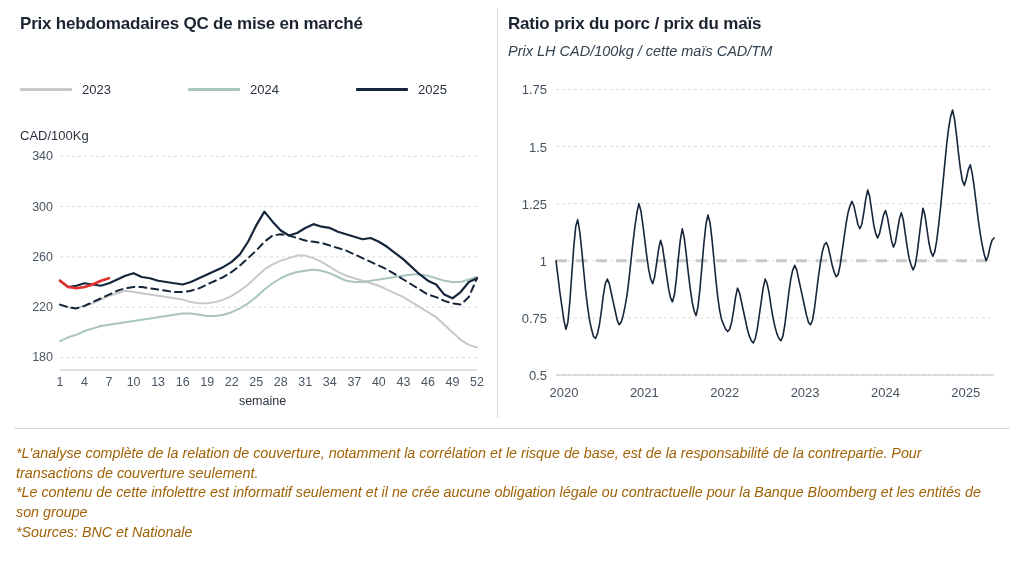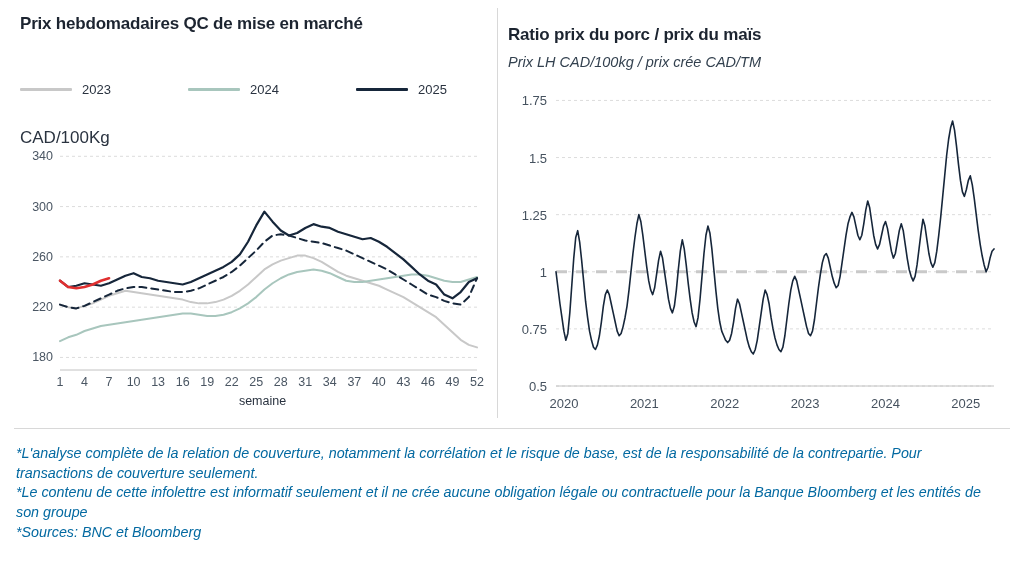--- a/index.html
+++ b/index.html
@@ -21,21 +21,21 @@
     height: 569px;
   }
   
   .panel-left {
     position: absolute;
     left: 0; top: 0;
     width: 500px; height: 430px;
   }
   .panel-right {
     position: absolute;
-    left: 500px; top: 11px;
+    left: 500px; top: 0;
     width: 524px; height: 430px;
   }
   .divider {
     position: absolute;
     left: 497px; top: 8px;
     width: 1px; height: 410px;
     background: #d8d8d8;
   }
   .hr-bottom {
     position: absolute;
@@ -76,21 +76,21 @@
     border-radius: 1px;
   }
   .swatch.dash {
     height: 0;
     border-top: 3px dashed #16263a;
     background: none;
   }
   .axis-unit {
     position: absolute;
     left: 20px; top: 128px;
-    font-size: 17px;
+    font-size: 13px;
     color: #2a3340;
   }
 
   
   .chart-area {
     position: absolute;
   }
   #chart1 { left: 20px; top: 142px; width: 465px; height: 270px; }
   #chart2 { left: 8px; top: 68px; width: 510px; height: 345px; }
 
@@ -114,21 +114,21 @@
   .series { fill: none; }
 
   
   .footnotes {
     position: absolute;
     left: 16px; top: 444px;
     width: 980px;
     font-size: 14.3px;
     font-style: italic;
     line-height: 1.38;
-    color: #0369a1;
+    color: #a16207;
   }
   .footnotes p { margin: 0; }
 </style>
 </head>
 <body>
 
 <div class="page">
 
   <div class="divider"></div>
   <div class="hr-bottom"></div>
@@ -191,21 +191,21 @@
           <path d="M40.00 199.09 L48.18 195.31 L56.35 192.80 L64.53 189.03 L72.71 186.51 L80.88 184.00 L89.06 182.74 L97.24 181.49 L105.41 180.23 L113.59 178.97 L121.76 177.71 L129.94 176.46 L138.12 175.20 L146.29 173.94 L154.47 172.69 L162.65 171.43 L170.82 171.43 L179.00 172.69 L187.18 173.94 L195.35 173.94 L203.53 172.69 L211.71 170.17 L219.88 166.40 L228.06 161.37 L236.24 155.09 L244.41 147.54 L252.59 141.26 L260.76 136.23 L268.94 132.46 L277.12 129.94 L285.29 128.69 L293.47 127.43 L301.65 128.69 L309.82 131.20 L318.00 134.97 L326.18 138.74 L334.35 140.00 L342.53 140.00 L350.71 138.74 L358.88 137.49 L367.06 136.23 L375.24 134.97 L383.41 133.71 L391.59 132.46 L399.76 132.46 L407.94 133.71 L416.12 136.23 L424.29 138.74 L432.47 140.00 L440.65 140.00 L448.82 137.49 L457.00 134.97 " class="series" stroke="#a8c6bd" stroke-width="2" stroke-linejoin="round" stroke-linecap="round"></path>
           <path d="M40.00 138.74 L48.18 145.03 L56.35 143.77 L64.53 141.26 L72.71 142.51 L80.88 143.77 L89.06 141.26 L97.24 137.49 L105.41 133.71 L113.59 131.20 L121.76 134.97 L129.94 136.23 L138.12 138.74 L146.29 140.00 L154.47 141.26 L162.65 142.51 L170.82 140.00 L179.00 136.23 L187.18 132.46 L195.35 128.69 L203.53 124.91 L211.71 119.89 L219.88 112.34 L228.06 99.77 L236.24 83.43 L244.41 69.60 L252.59 79.66 L260.76 88.46 L268.94 93.49 L277.12 90.97 L285.29 85.94 L293.47 82.17 L301.65 84.69 L309.82 85.94 L318.00 89.71 L326.18 92.23 L334.35 94.74 L342.53 97.26 L350.71 96.00 L358.88 99.77 L367.06 104.80 L375.24 111.09 L383.41 117.37 L391.59 124.91 L399.76 132.46 L407.94 138.74 L416.12 142.51 L424.29 152.57 L432.47 156.34 L440.65 150.06 L448.82 140.00 L457.00 136.23 " class="series" stroke="#16263a" stroke-width="2.2" stroke-linejoin="round" stroke-linecap="round"></path>
           <path d="M40.00 138.74 L48.18 145.03 L56.35 146.29 L64.53 145.03 L72.71 142.51 L80.88 138.74 L89.06 136.23 " class="series" stroke="#e03030" stroke-width="2.6" stroke-linejoin="round" stroke-linecap="round"></path>
           <path d="M40.00 162.63 L48.18 165.14 L56.35 166.40 L64.53 163.89 L72.71 160.11 L80.88 156.34 L89.06 152.57 L97.24 148.80 L105.41 146.29 L113.59 145.03 L121.76 145.03 L129.94 146.29 L138.12 147.54 L146.29 148.80 L154.47 150.06 L162.65 150.06 L170.82 148.80 L179.00 146.29 L187.18 142.51 L195.35 138.74 L203.53 134.97 L211.71 129.94 L219.88 123.66 L228.06 116.11 L236.24 108.57 L244.41 99.77 L252.59 93.49 L260.76 92.23 L268.94 93.49 L277.12 96.00 L285.29 98.51 L293.47 99.77 L301.65 101.03 L309.82 103.54 L318.00 106.06 L326.18 108.57 L334.35 112.34 L342.53 116.11 L350.71 119.89 L358.88 123.66 L367.06 127.43 L375.24 132.46 L383.41 137.49 L391.59 142.51 L399.76 147.54 L407.94 152.57 L416.12 155.09 L424.29 158.86 L432.47 161.37 L440.65 162.63 L448.82 155.09 L457.00 136.23 " class="series" stroke="#16263a" stroke-width="2" stroke-linejoin="round" stroke-linecap="round" stroke-dasharray="7 5"></path>
         </svg>
     </div>
   </div>
 
   <div class="panel-right">
     <div class="title right-title">Ratio prix du porc / prix du maïs</div>
-    <div class="subtitle right-sub">Prix LH CAD/100kg / prix crée CAD/TM</div>
+    <div class="subtitle right-sub">Prix LH CAD/100kg / cette maïs CAD/TM</div>
 
     <div class="chart-area" id="chart2">
       <svg id="svg2" width="510" height="345" viewBox="0 0 510 345">
           <line x1="48" y1="307" x2="486" y2="307" class="gridline"></line>
           <text x="39" y="312" text-anchor="end" class="tick-label right">0.5</text>
           <line x1="48" y1="249.8846153846154" x2="486" y2="249.8846153846154" class="gridline"></line>
           <text x="39" y="254.8846153846154" text-anchor="end" class="tick-label right">0.75</text>
           <line x1="48" y1="192.76923076923077" x2="486" y2="192.76923076923077" class="gridline"></line>
           <text x="39" y="197.76923076923077" text-anchor="end" class="tick-label right">1</text>
           <line x1="48" y1="135.65384615384616" x2="486" y2="135.65384615384616" class="gridline"></line>
@@ -223,16 +223,16 @@
           <text x="377.46788990825684" y="329" text-anchor="middle" class="tick-label right">2024</text>
           <text x="457.83486238532106" y="329" text-anchor="middle" class="tick-label right">2025</text>
           <path d="M48.00 192.77 L49.97 208.76 L51.95 224.75 L53.92 238.46 L55.89 252.17 L57.86 261.31 L59.84 254.45 L61.81 233.89 L63.78 206.48 L65.76 179.06 L67.73 158.50 L69.70 151.65 L71.68 163.07 L73.65 181.35 L75.62 201.91 L77.59 222.47 L79.57 238.46 L81.54 252.17 L83.51 261.31 L85.49 268.16 L87.46 270.45 L89.43 265.88 L91.41 256.74 L93.38 243.03 L95.35 227.04 L97.32 215.62 L99.30 211.05 L101.27 215.62 L103.24 224.75 L105.22 233.89 L107.19 243.03 L109.16 252.17 L111.14 256.74 L113.11 254.45 L115.08 247.60 L117.05 238.46 L119.03 227.04 L121.00 211.05 L122.97 192.77 L124.95 174.49 L126.92 158.50 L128.89 144.79 L130.86 135.65 L132.84 142.51 L134.81 156.22 L136.78 172.21 L138.76 188.20 L140.73 201.91 L142.70 211.05 L144.68 215.62 L146.65 208.76 L148.62 195.05 L150.59 181.35 L152.57 172.21 L154.54 179.06 L156.51 192.77 L158.49 206.48 L160.46 220.18 L162.43 229.32 L164.41 233.89 L166.38 227.04 L168.35 211.05 L170.32 190.48 L172.30 172.21 L174.27 160.78 L176.24 169.92 L178.22 185.92 L180.19 204.19 L182.16 220.18 L184.14 233.89 L186.11 243.03 L188.08 247.60 L190.05 238.46 L192.03 220.18 L194.00 197.34 L195.97 174.49 L197.95 156.22 L199.92 147.08 L201.89 153.93 L203.86 169.92 L205.84 190.48 L207.81 211.05 L209.78 229.32 L211.76 243.03 L213.73 252.17 L215.70 256.74 L217.68 261.31 L219.65 263.59 L221.62 261.31 L223.59 254.45 L225.57 243.03 L227.54 229.32 L229.51 220.18 L231.49 224.75 L233.46 233.89 L235.43 243.03 L237.41 252.17 L239.38 261.31 L241.35 268.16 L243.32 272.73 L245.30 275.02 L247.27 270.45 L249.24 261.31 L251.22 247.60 L253.19 233.89 L255.16 220.18 L257.14 211.05 L259.11 215.62 L261.08 224.75 L263.05 238.46 L265.03 249.88 L267.00 259.02 L268.97 265.88 L270.95 270.45 L272.92 272.73 L274.89 268.16 L276.86 256.74 L278.84 240.75 L280.81 224.75 L282.78 211.05 L284.76 201.91 L286.73 197.34 L288.70 201.91 L290.68 211.05 L292.65 220.18 L294.62 229.32 L296.59 238.46 L298.57 247.60 L300.54 254.45 L302.51 256.74 L304.49 252.17 L306.46 240.75 L308.43 224.75 L310.41 208.76 L312.38 195.05 L314.35 183.63 L316.32 176.78 L318.30 174.49 L320.27 179.06 L322.24 188.20 L324.22 197.34 L326.19 204.19 L328.16 208.76 L330.14 206.48 L332.11 197.34 L334.08 183.63 L336.05 169.92 L338.03 156.22 L340.00 144.79 L341.97 137.94 L343.95 133.37 L345.92 137.94 L347.89 147.08 L349.86 156.22 L351.84 160.78 L353.81 156.22 L355.78 144.79 L357.76 131.08 L359.73 121.95 L361.70 128.80 L363.68 142.51 L365.65 156.22 L367.62 165.35 L369.59 169.92 L371.57 165.35 L373.54 156.22 L375.51 147.08 L377.49 142.51 L379.46 149.36 L381.43 160.78 L383.41 172.21 L385.38 179.06 L387.35 174.49 L389.32 163.07 L391.30 151.65 L393.27 144.79 L395.24 151.65 L397.22 165.35 L399.19 179.06 L401.16 190.48 L403.14 197.34 L405.11 201.91 L407.08 197.34 L409.05 185.92 L411.03 169.92 L413.00 153.93 L414.97 140.22 L416.95 147.08 L418.92 160.78 L420.89 174.49 L422.86 183.63 L424.84 188.20 L426.81 183.63 L428.78 172.21 L430.76 156.22 L432.73 137.94 L434.70 117.38 L436.68 96.82 L438.65 76.25 L440.62 60.26 L442.59 48.84 L444.57 41.98 L446.54 51.12 L448.51 67.12 L450.49 85.39 L452.46 101.38 L454.43 112.81 L456.41 117.38 L458.38 110.52 L460.35 101.38 L462.32 96.82 L464.30 105.95 L466.27 119.66 L468.24 135.65 L470.22 151.65 L472.19 165.35 L474.16 176.78 L476.14 185.92 L478.11 192.77 L480.08 188.20 L482.05 179.06 L484.03 172.21 L486.00 169.92 " class="series" stroke="#16263a" stroke-width="1.6" stroke-linejoin="round" stroke-linecap="round"></path>
         </svg>
     </div>
   </div>
 
   <div class="footnotes">
     <p>*L'analyse complète de la relation de couverture, notamment la corrélation et le risque de base, est de la responsabilité de la contrepartie. Pour transactions de couverture seulement.</p>
     <p>*Le contenu de cette infolettre est informatif seulement et il ne crée aucune obligation légale ou contractuelle pour la Banque Bloomberg et les entités de son groupe</p>
-    <p>*Sources: BNC et Bloomberg</p>
+    <p>*Sources: BNC et Nationale</p>
   </div>
 
 </div>
 
 </body></html>

